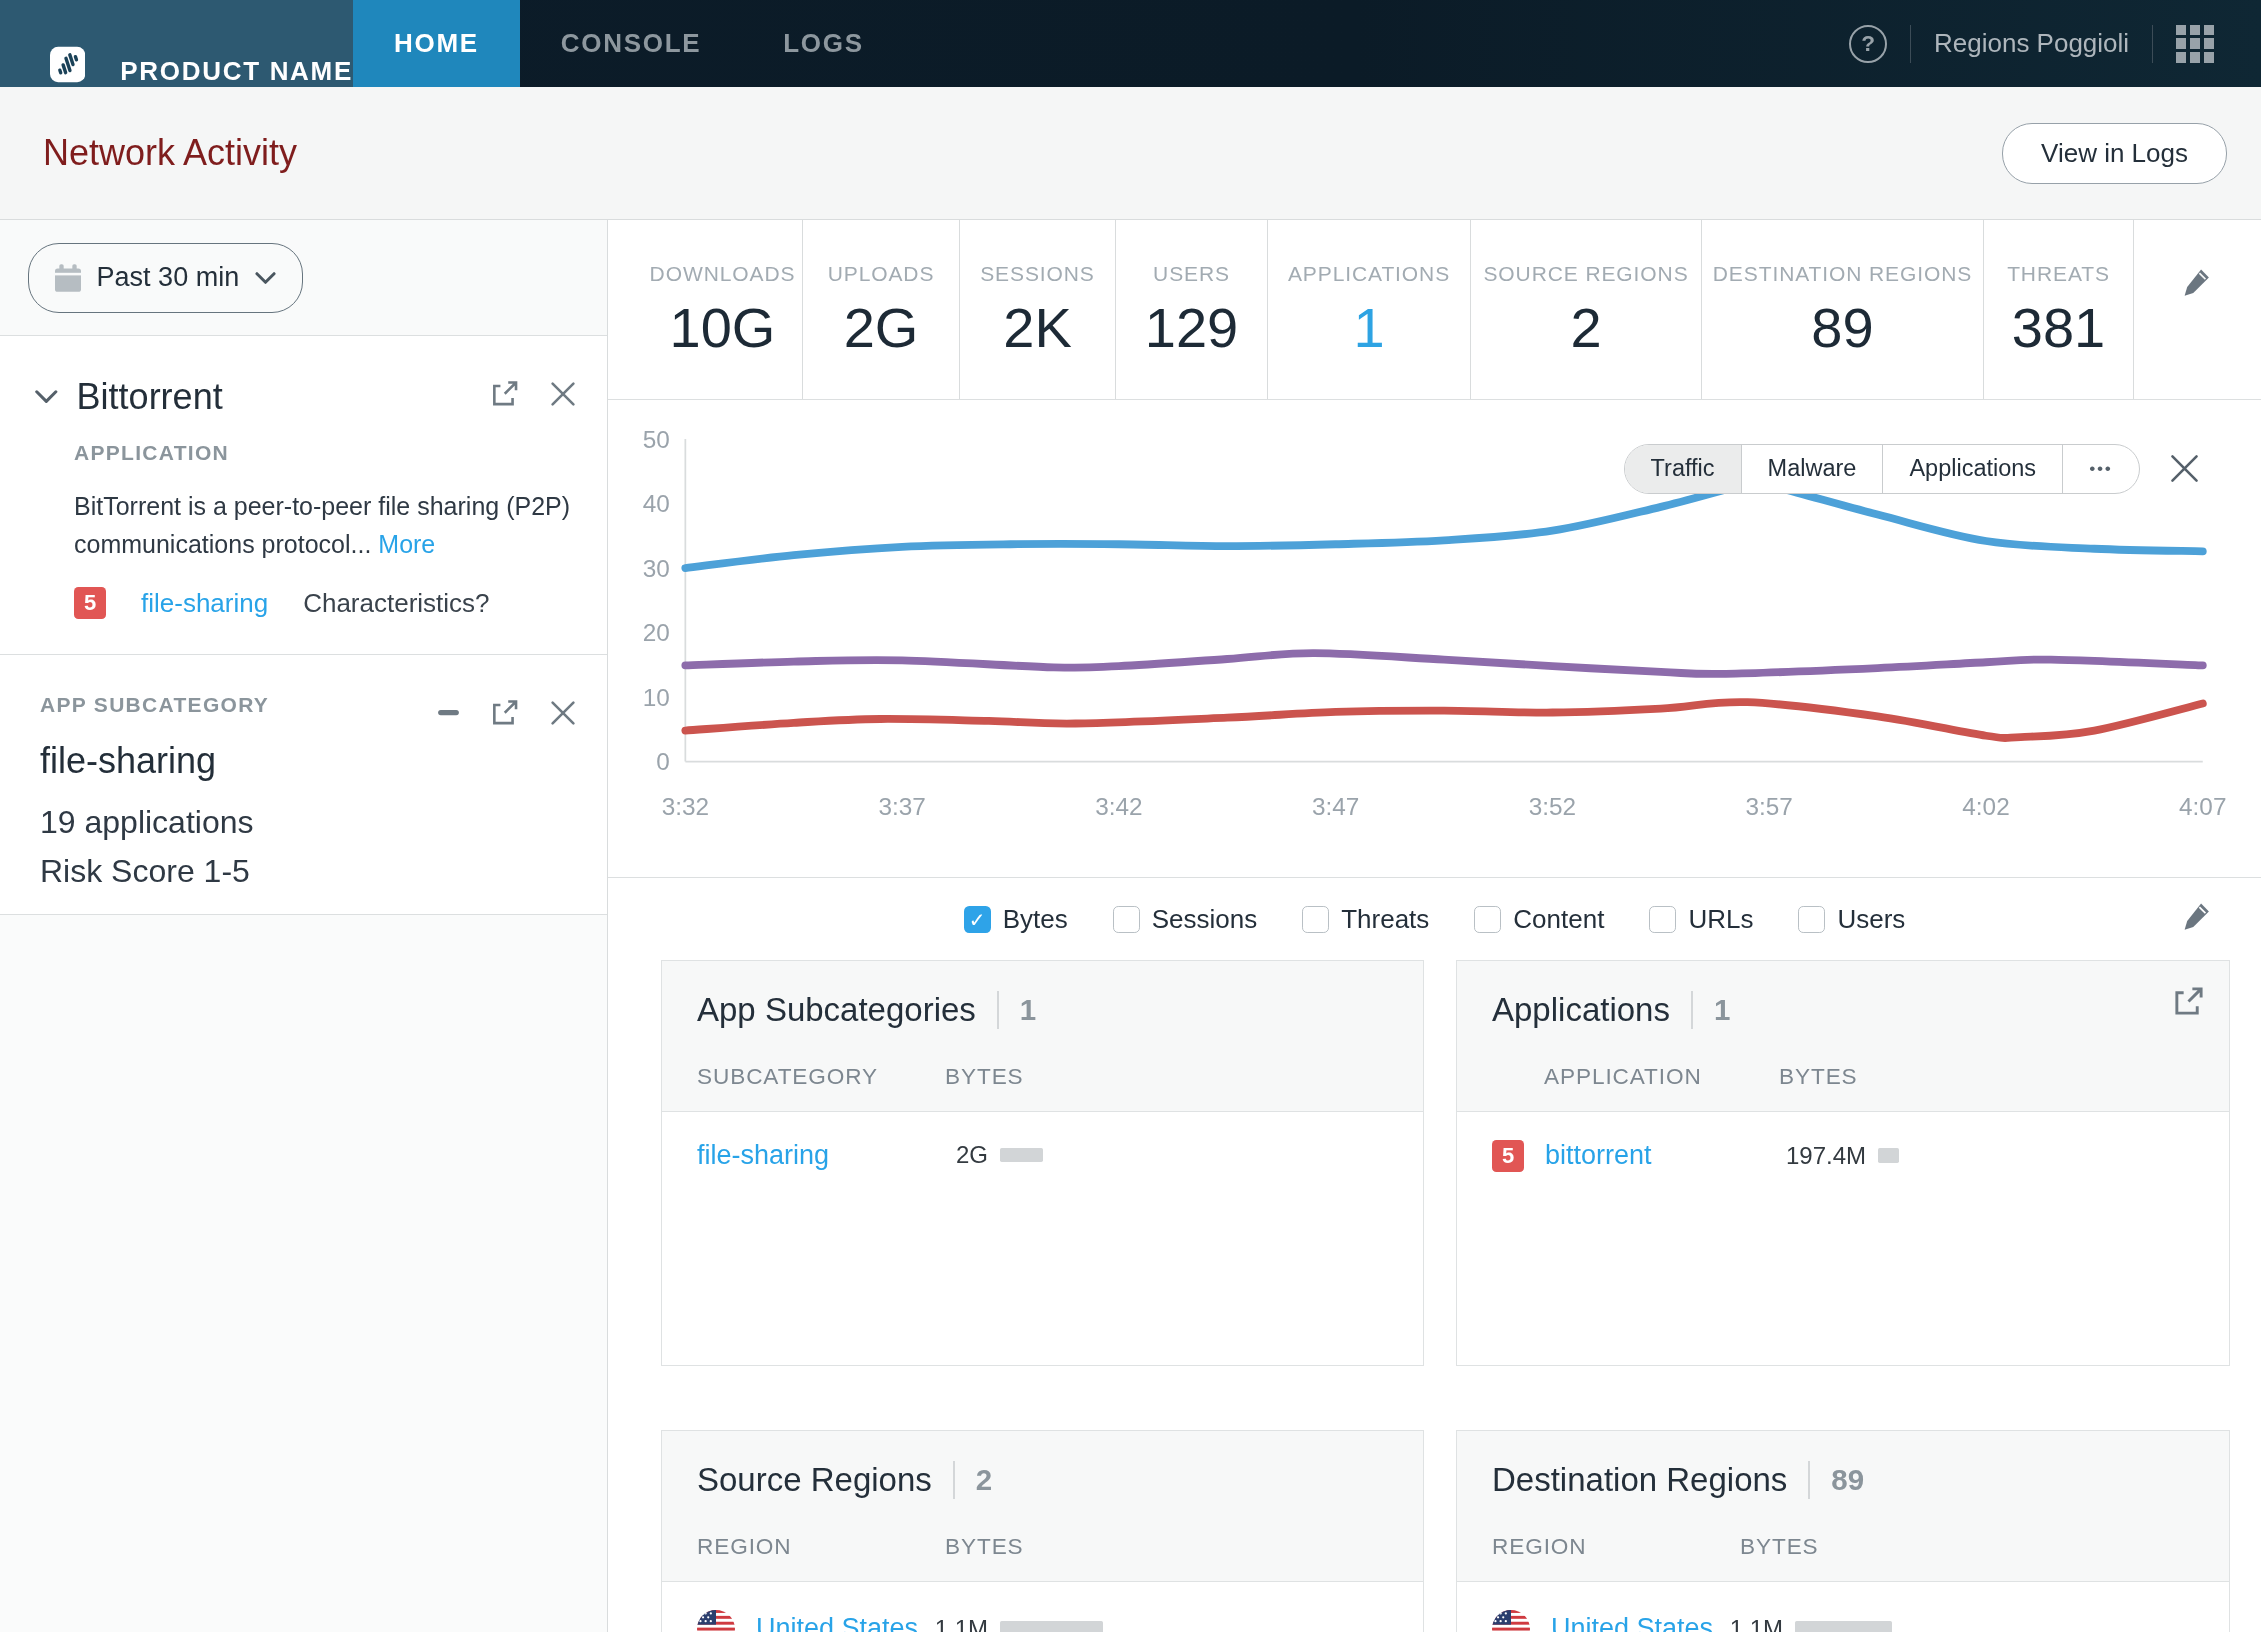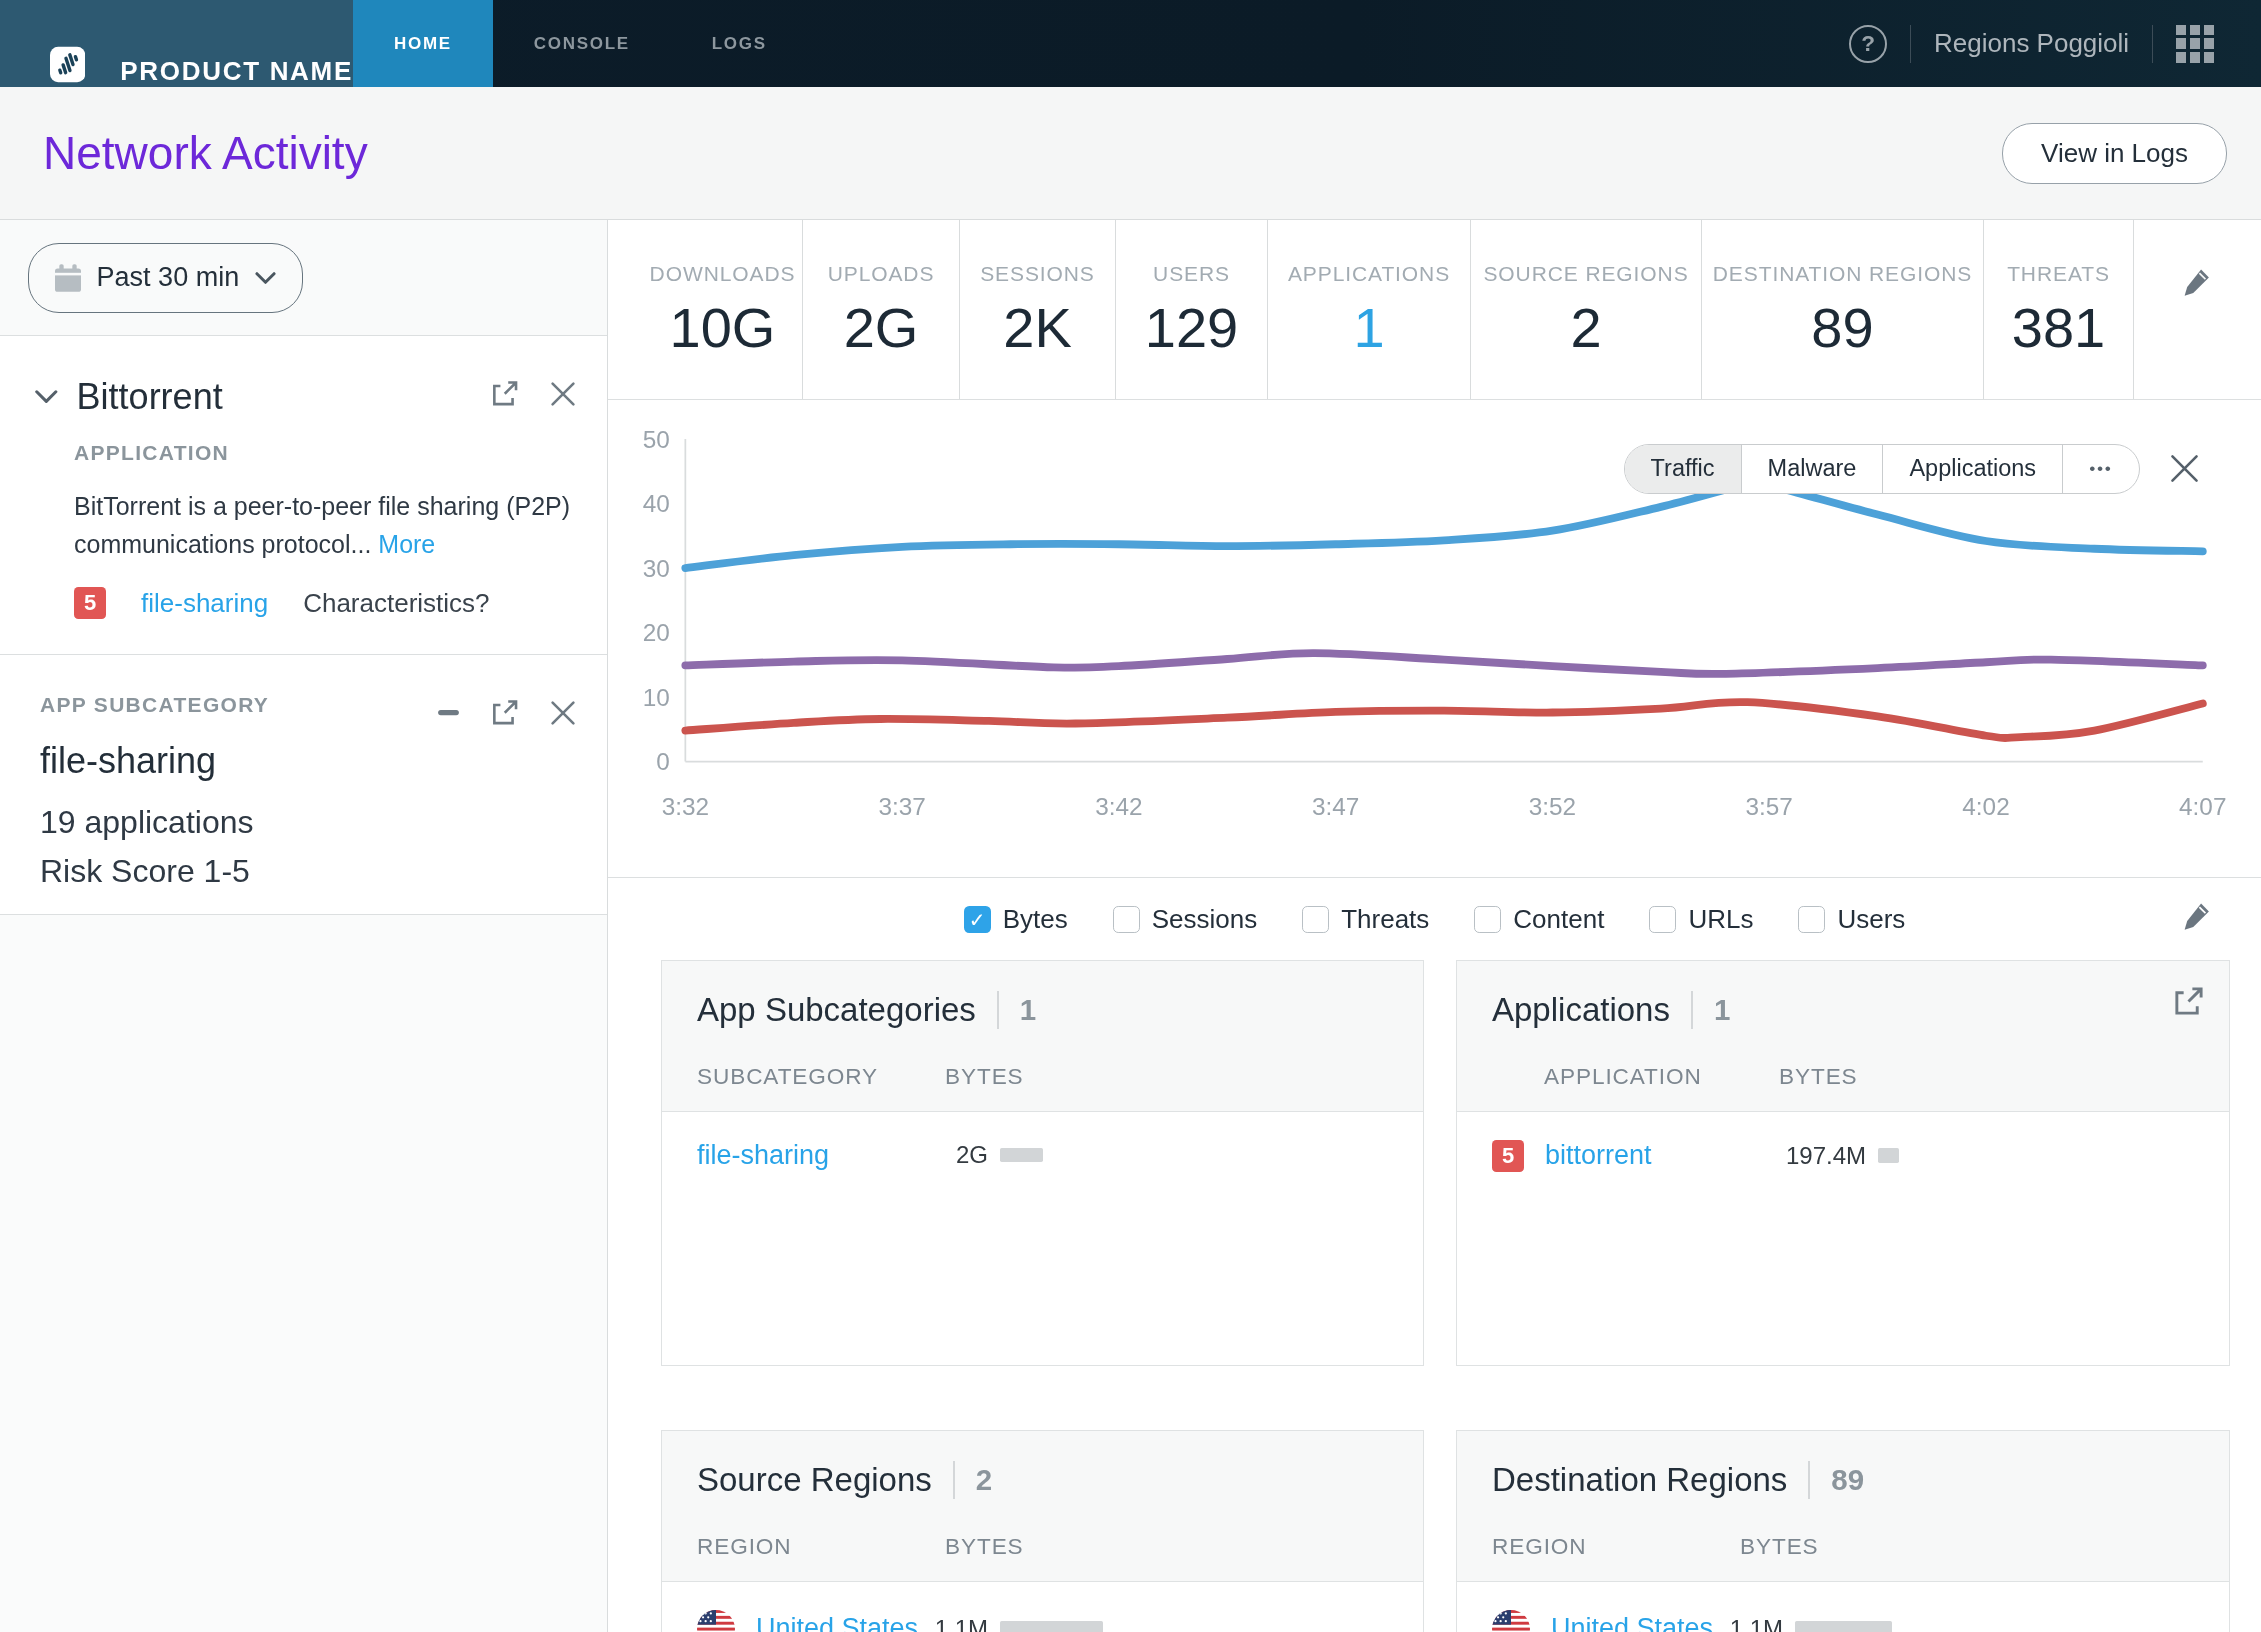--- a/index.html
+++ b/index.html
@@ -5,35 +5,35 @@
   * { margin:0; padding:0; box-sizing:border-box; }
   html,body { width:2261px; height:1632px; overflow:hidden; background:#fff;
     font-family:"Liberation Sans","DejaVu Sans",sans-serif; color:#232e39; }
 
   
   .navbar { position:absolute; left:0; top:0; width:2261px; height:87px;
     background:linear-gradient(90deg,#0c1c29 0%,#0b1b27 60%,#0f2734 100%); display:flex; align-items:stretch; }
   .nav-left { width:353px; background:#2d5971; display:flex; align-items:flex-end;padding-left:12px; }
   .logo-box { width:45px; height:45px; margin-left:38px; }
   .product-name { color:#fff; font-size:26px; font-weight:bold; letter-spacing:1.7px; margin-left:35px; white-space:nowrap; }
-  .nav-tab { display:flex; align-items:center; justify-content:center; font-size:17px; font-weight:bold;
+  .nav-tab { display:flex; align-items:center; justify-content:center; font-size:26px; font-weight:bold;
     letter-spacing:1.7px; color:#8d979e; padding:0 41px; cursor:pointer; }
   .nav-tab.active { background:#1f87bc; color:#fff; }
   .nav-right { margin-left:auto; display:flex; align-items:center; gap:22.6px; padding-right:47px; }
   .help-icon { width:38px; height:38px; border:2.6px solid #98a2a9; border-radius:50%;
     color:#98a2a9; font-size:22.6px; font-weight:bold; display:flex; align-items:center; justify-content:center; }
   .nav-divider { width:1.7px; height:38px; background:#3c4c57; }
   .nav-user { color:#aeb6bc; font-size:26px; }
   .grid-icon { width:38px; height:38px; display:grid; grid-template-columns:repeat(3,10.4px); grid-template-rows:repeat(3,10.4px); gap:3.5px; }
   .grid-icon span { background:#98a2a9; }
 
   
   .page-header { position:absolute; left:0; top:87px; width:2261px; height:133px; background:#f5f6f6;
     border-bottom:1.7px solid #d9dcdd; display:flex; align-items:center; }
-  .page-title { font-size:46px; color:#6d28d9; margin-left:43px; }
+  .page-title { font-size:36px; color:#7f1d1d; margin-left:43px; }
   .view-logs-btn { position:absolute; right:34px; top:36px; height:61px; padding:0 38px; background:#fff;
     border:1.7px solid #97a1a9; border-radius:30px; font-size:26px; color:#242f3a; display:flex; align-items:center; cursor:pointer; }
 
   
   .sidebar { position:absolute; left:0; top:220px; width:608px; height:1412px; background:#fafbfb; border-right:1.7px solid #d9dcdd; }
   .filter-section { height:116px; background:#f9fafa; border-bottom:1.7px solid #dcdfe0; display:flex; align-items:center; }
   .time-pill { margin-left:28px; height:70px; padding:0 26px; border:1.7px solid #66747e; border-radius:31px;
     display:flex; align-items:center; gap:15.6px; cursor:pointer; }
   .time-pill .label { font-size:27px; color:#242f3a; }
   .side-card { background:#fff; border-bottom:1.7px solid #dcdfe0; padding:40px 31px 35px 35px; position:relative; }

